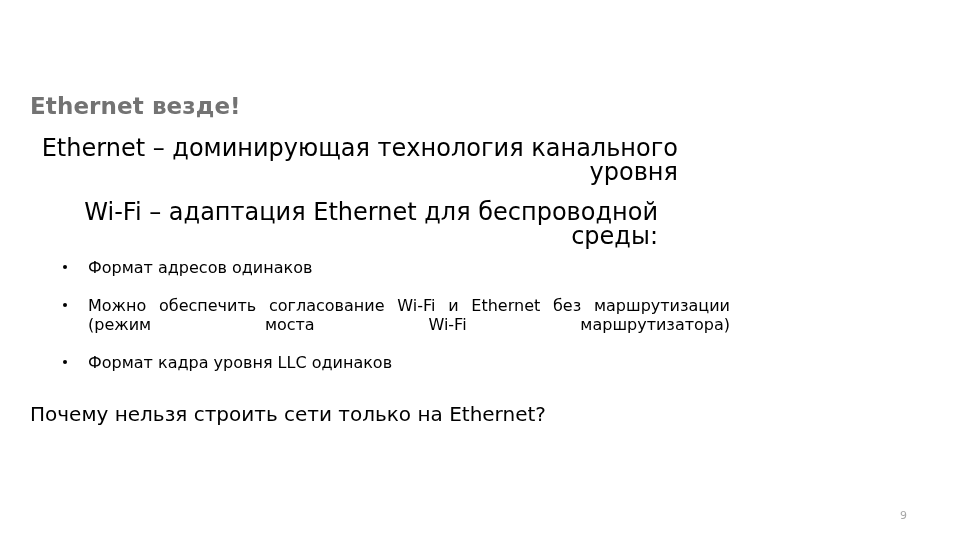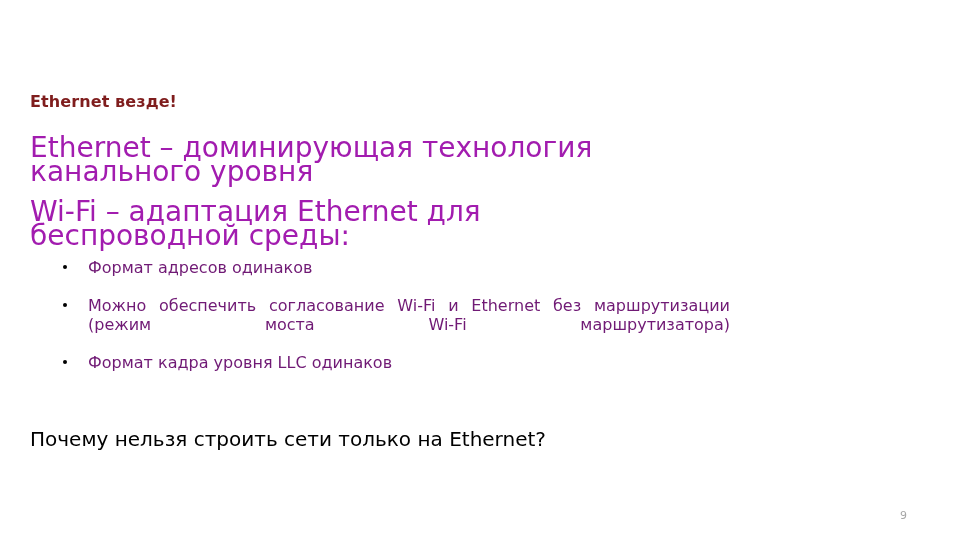--- a/index.html
+++ b/index.html
@@ -23,62 +23,64 @@
     inset: 0;
     background: #ffffff;
   }
 
   
   .slide-title {
     position: absolute;
     left: 30px;
     top: 77px;
     width: 700px;
-    font-size: 16px;
+    font-size: 23px;
     font-weight: bold;
     line-height: 28px;
     letter-spacing: 0.1px;
-    color: #7f1d1d;
+    color: #737373;
     white-space: nowrap;
   }
 
   
   .body-block {
     position: absolute;
     left: 30px;
     top: 136px;
     width: 660px;
   }
 
   .para {
-    font-size: 28px;
+    font-size: 24px;
     line-height: 24px;
-    color: #a21caf;
+    color: #000000;
     margin: 0;
+    text-align: right;
   }
   .para.lead-1 {
     width: 648px;
   }
   .para.lead-2 {
     width: 600px;
     margin-top: 16px;
+    margin-left: 28px;
   }
 
   
   .bullet-list {
     list-style: none;
     margin: 10px 0 0 0;
     padding: 0;
   }
   .bullet-item {
     position: relative;
     padding-left: 58px;
     font-size: 16px;
     line-height: 19px;
-    color: #701a75;
+    color: #000000;
     text-align: justify;
     text-justify: inter-word;
     width: 642px;
     margin: 0 0 0 0;
   }
   .bullet-item .bullet-dot {
     position: absolute;
     left: 33px;
     top: 7px;
     width: 4px;
@@ -97,21 +99,21 @@
     width: 100%;
   }
   .bullet-item.no-justify {
     text-align: left;
   }
 
   
   .closing {
     position: absolute;
     left: 30px;
-    top: 407px;
+    top: 382px;
     font-size: 20px;
     line-height: 24px;
     color: #000000;
     white-space: nowrap;
   }
 
   
   .page-number {
     position: absolute;
     right: 53px;

